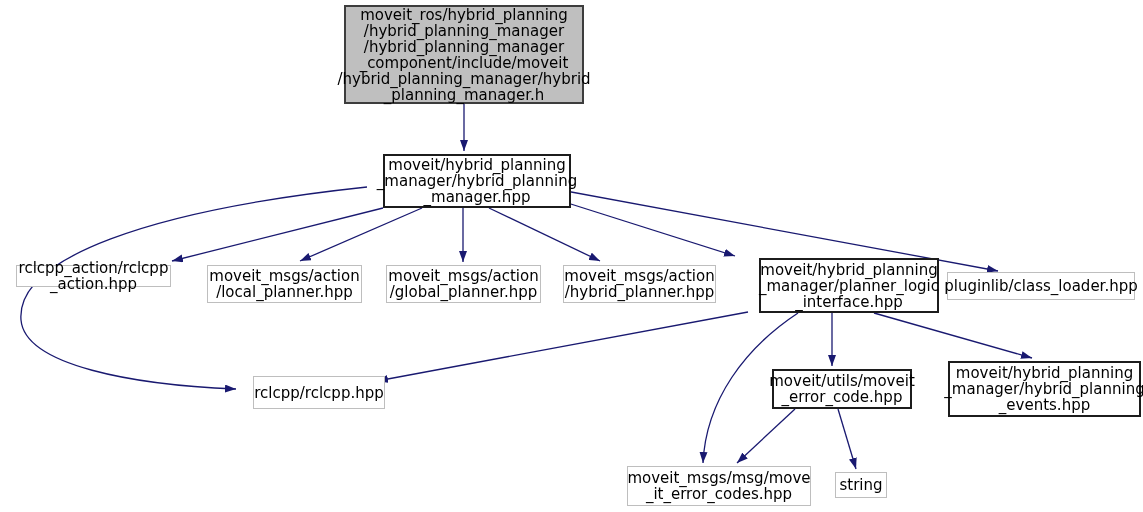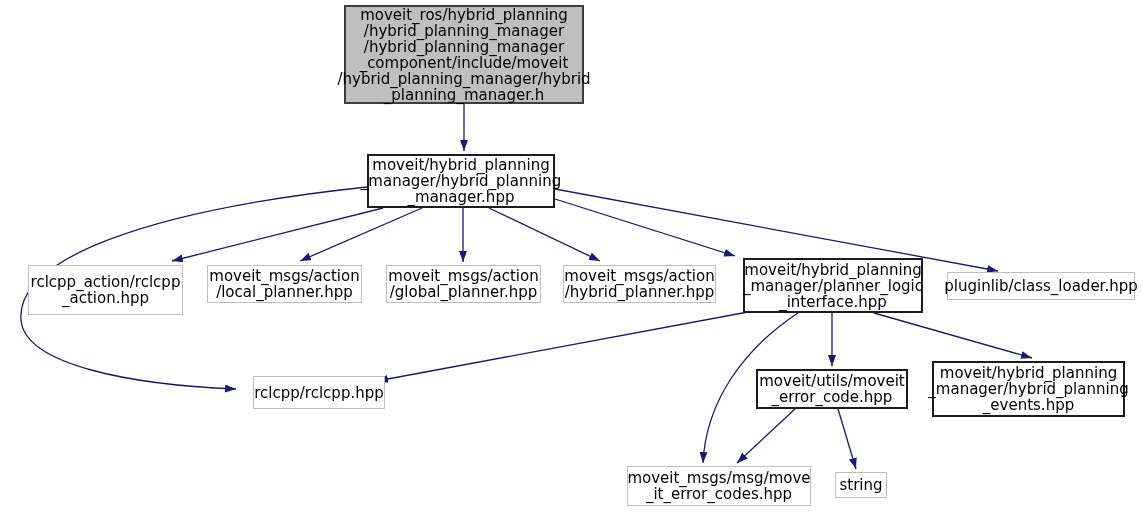--- a/index.html
+++ b/index.html
@@ -36,20 +36,21 @@
     white-space: pre-line;
     font-size: 15px;
     line-height: 16px;
     color: var(--text, #000000);
     background: var(--node-fill, #ffffff);
     border: 1px solid var(--leaf-border, #bebebe);
     cursor: pointer;
   }
   .node.internal {
     border: 2px solid var(--node-border, #1c1c1c);
+    margin-left: 16px;
   }
   .node.root {
     background: var(--root-fill, #bfbfbf);
     border: 2px solid var(--root-border, #3d3d3d);
     cursor: default;
   }
 </style>
 </head>
 <body>
 
@@ -81,41 +82,41 @@
 /hybrid_planning_manager
 /hybrid_planning_manager
 _component/include/moveit
 /hybrid_planning_manager/hybrid
 _planning_manager.h</div>
 
   <div class="node internal" style="left:367px; top:154px; width:188px; height:54px;">moveit/hybrid_planning
 _manager/hybrid_planning
 _manager.hpp</div>
 
-  <div class="node" style="left:28px; top:265px; width:155px; height:50px;">rclcpp_action/rclcpp
+  <div class="node" style="left:16px; top:265px; width:155px; height:22px;">rclcpp_action/rclcpp
 _action.hpp</div>
 
   <div class="node" style="left:207px; top:265px; width:155px; height:38px;">moveit_msgs/action
 /local_planner.hpp</div>
 
   <div class="node" style="left:386px; top:265px; width:155px; height:38px;">moveit_msgs/action
 /global_planner.hpp</div>
 
   <div class="node" style="left:563px; top:265px; width:153px; height:38px;">moveit_msgs/action
 /hybrid_planner.hpp</div>
 
   <div class="node internal" style="left:743px; top:258px; width:180px; height:55px;">moveit/hybrid_planning
 _manager/planner_logic
 _interface.hpp</div>
 
   <div class="node" style="left:947px; top:272px; width:188px; height:28px;text-align:right;">pluginlib/class_loader.hpp</div>
 
   <div class="node" style="left:253px; top:376px; width:132px; height:33px;">rclcpp/rclcpp.hpp</div>
 
-  <div class="node internal" style="left:756px; top:369px; width:152px; height:40px;">moveit/utils/moveit
+  <div class="node internal" style="left:756px; top:369px; width:140px; height:40px;">moveit/utils/moveit
 _error_code.hpp</div>
 
   <div class="node internal" style="left:932px; top:361px; width:193px; height:56px;">moveit/hybrid_planning
 _manager/hybrid_planning
 _events.hpp</div>
 
   <div class="node" style="left:627px; top:466px; width:184px; height:40px;">moveit_msgs/msg/move
 _it_error_codes.hpp</div>
 
   <div class="node" style="left:835px; top:472px; width:52px; height:26px;">string</div>

